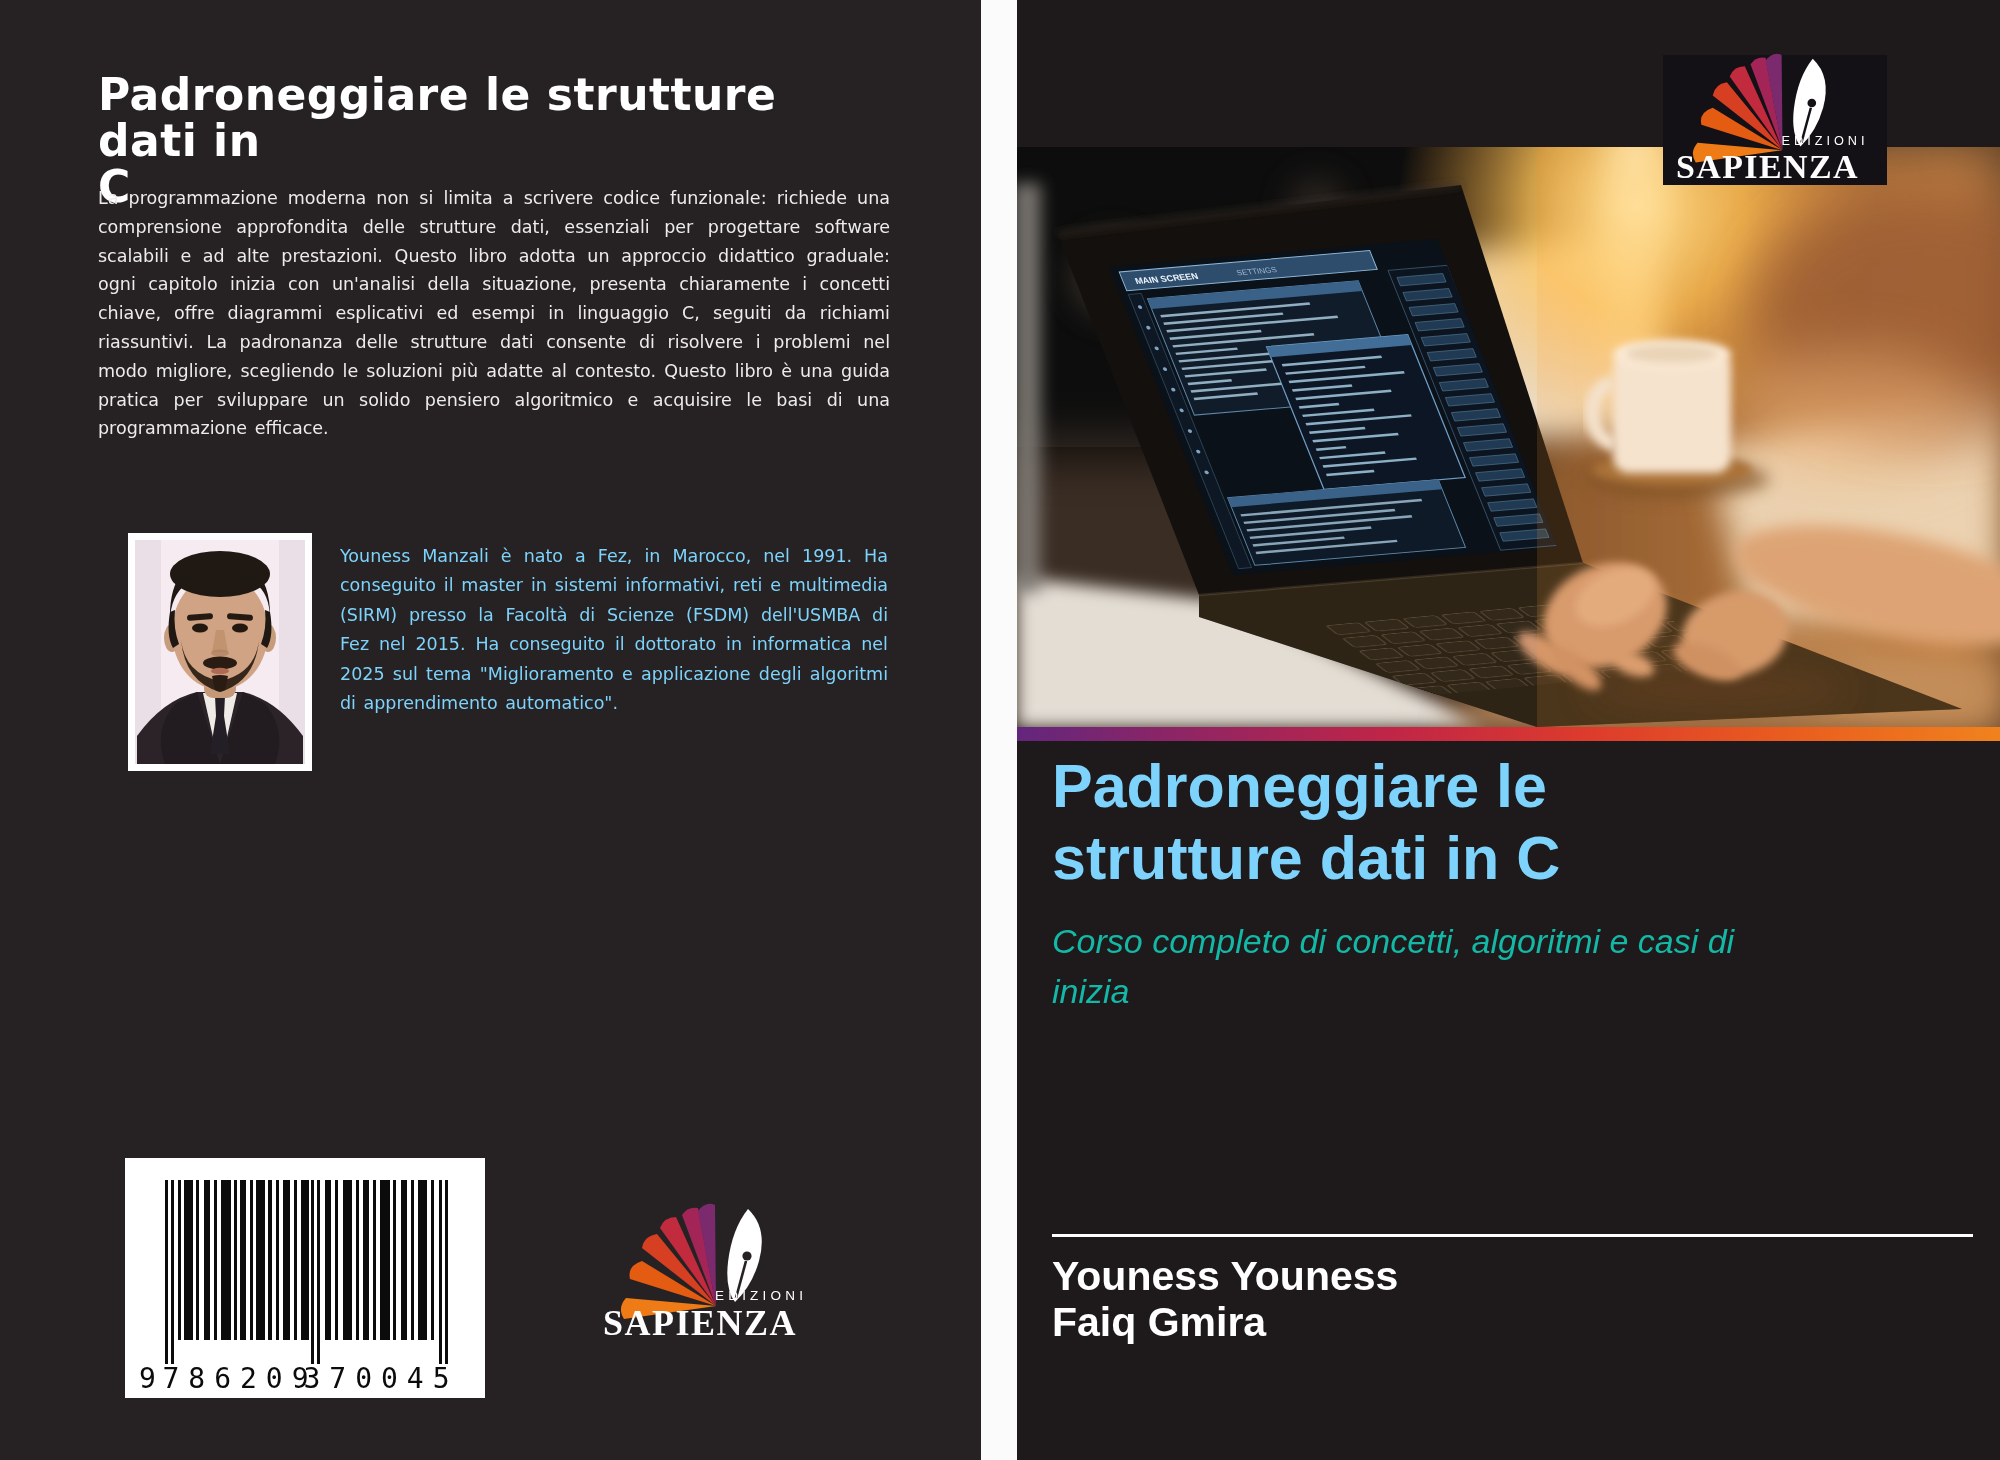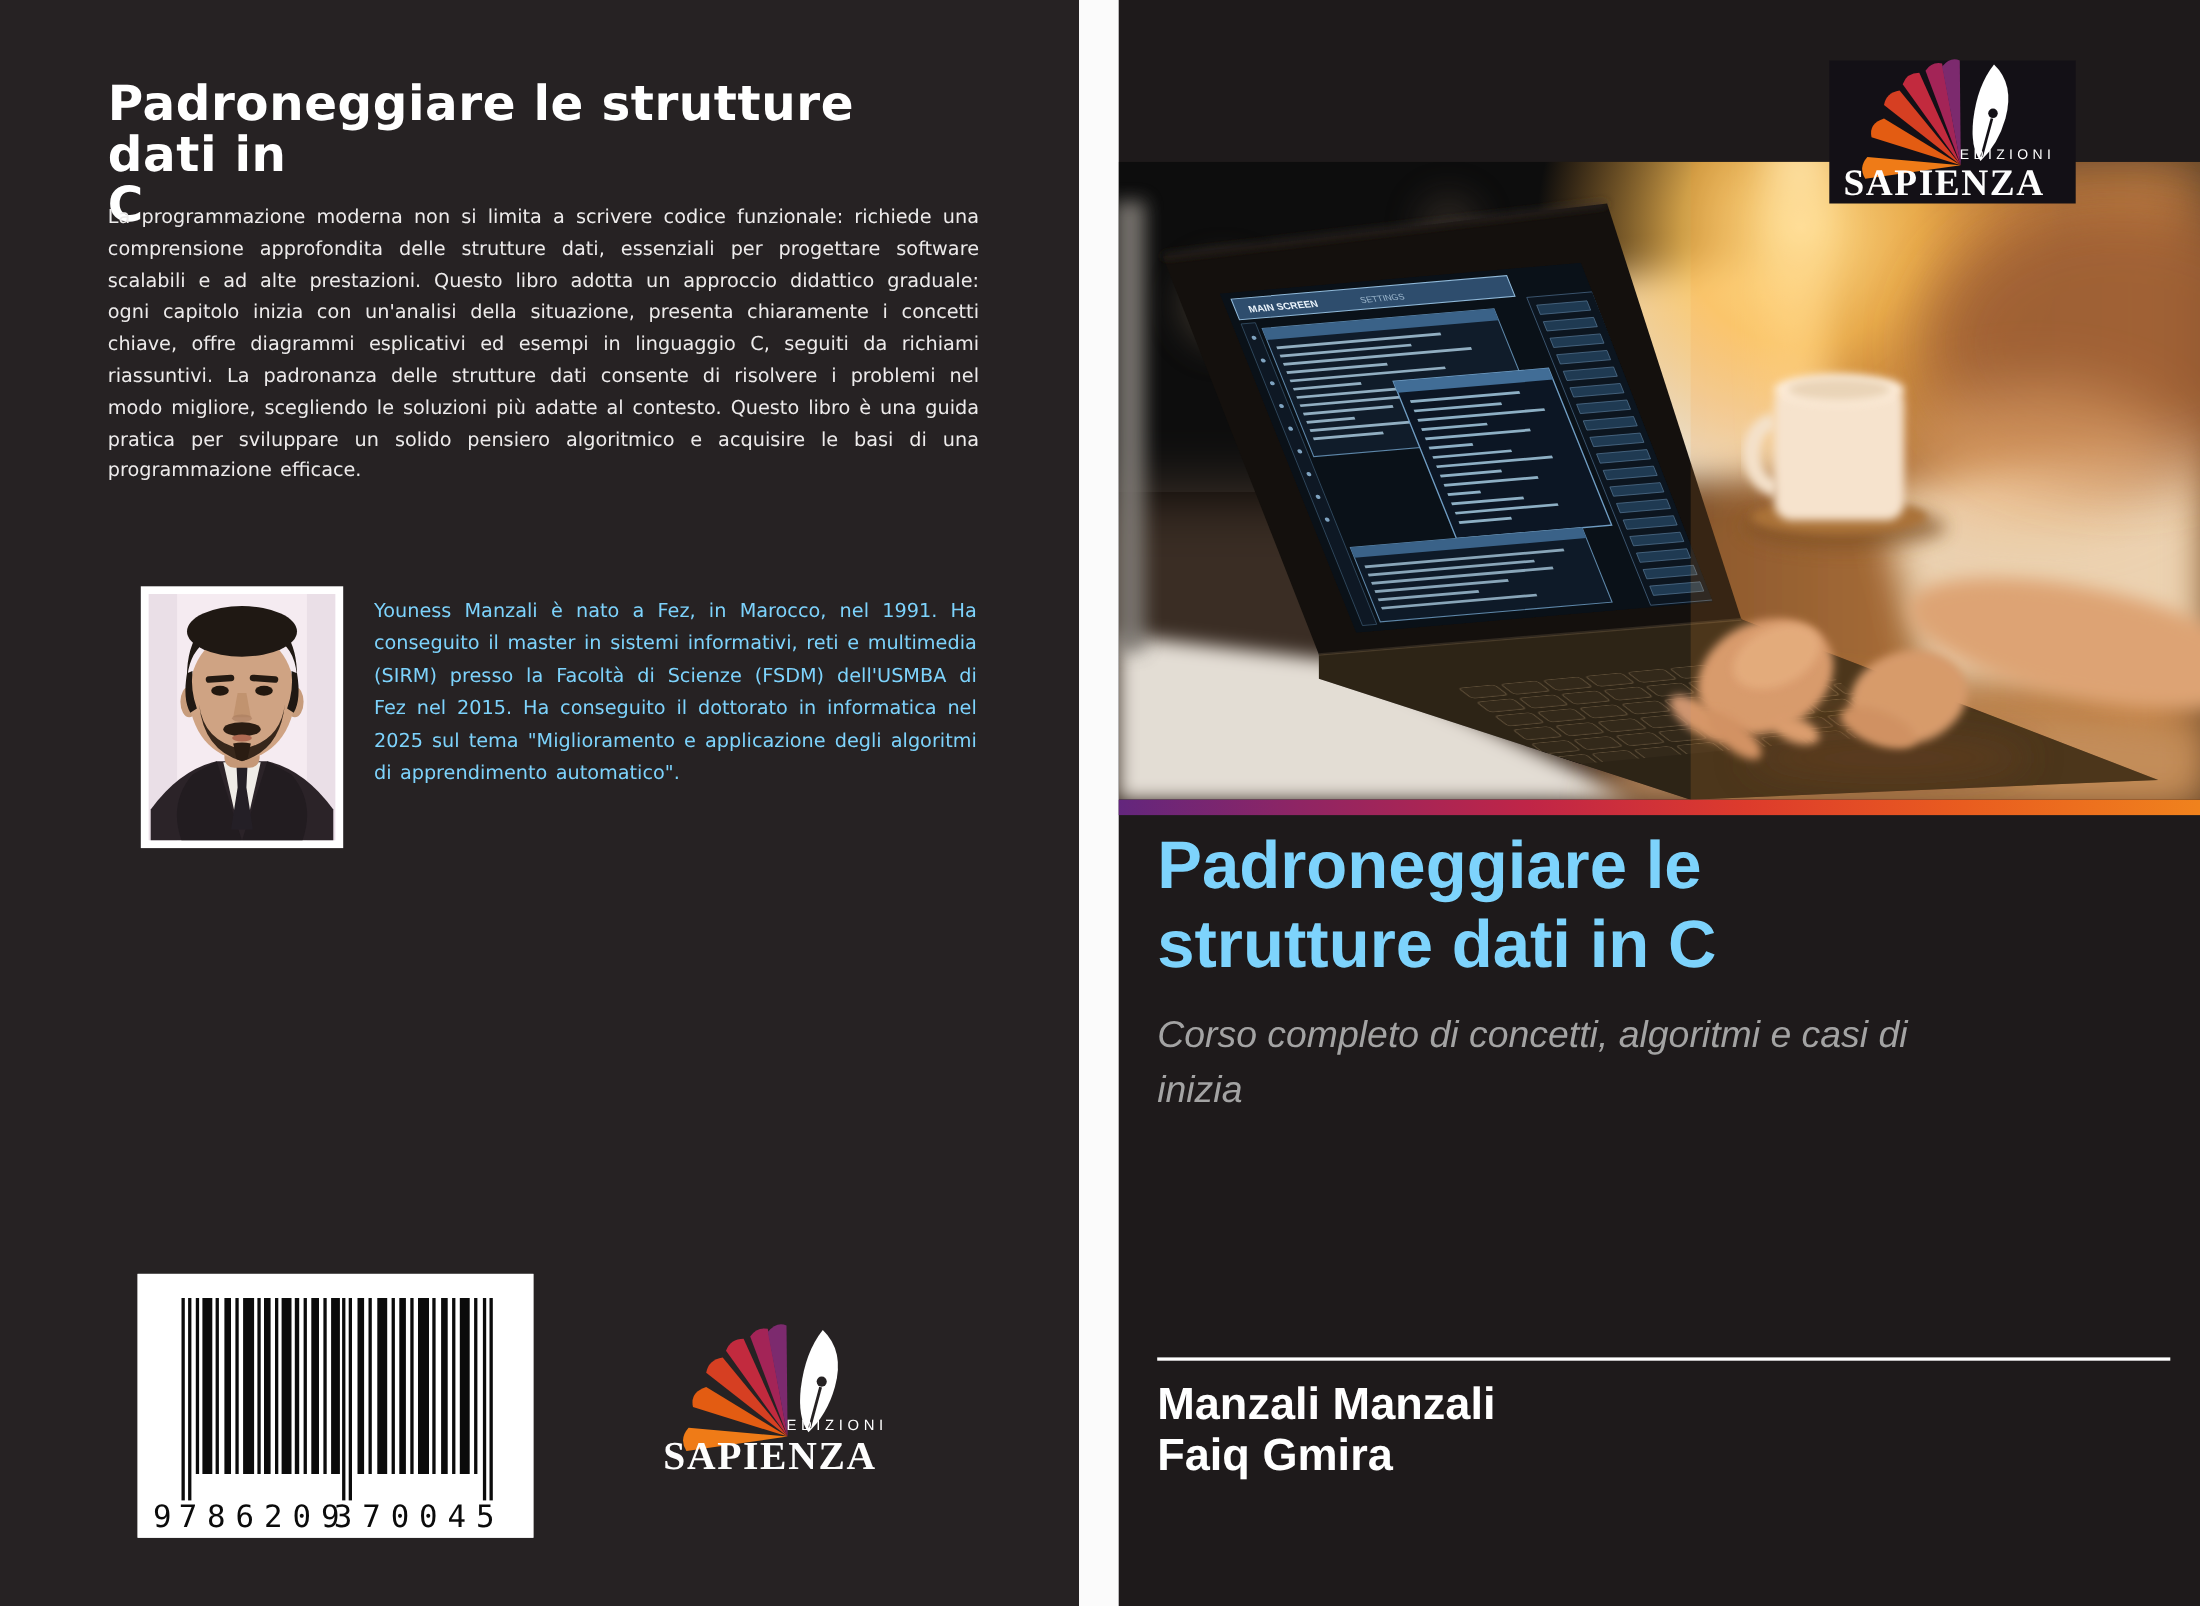--- a/index.html
+++ b/index.html
@@ -24,21 +24,21 @@
   .back-logo{position:absolute;left:598px;top:1203px;width:220px;height:142px;}
 
   
   .cover-photo{position:absolute;left:0;top:147px;width:983px;height:580px;overflow:hidden;}
   .logo-box{position:absolute;left:646px;top:55px;width:224px;height:130px;background:#131016;
     display:flex;align-items:center;justify-content:center;z-index:5;}
   .accent-bar{position:absolute;left:0;top:727px;width:983px;height:14px;z-index:4;
     background:linear-gradient(to right,#63267d 0%,#8d2565 16%,#c02547 38%,#dd3b2c 58%,#e95c1f 78%,#f0821d 100%);}
   .front-title{position:absolute;left:35px;top:750px;width:930px;color:#7dd3fc;
     font-family:"Liberation Sans",sans-serif;font-weight:700;font-size:61px;line-height:72px;}
-  .front-subtitle{position:absolute;left:35px;top:916px;width:900px;color:#a3a3a3;
+  .front-subtitle{position:absolute;left:35px;top:916px;width:900px;color:#14b8a6;
     font-family:"Liberation Sans",sans-serif;font-style:italic;font-size:34px;line-height:50px;}
   .title-rule{position:absolute;left:35px;top:1234px;width:921px;height:3px;background:#ffffff;}
   .front-authors{position:absolute;left:35px;top:1253px;color:#ffffff;
     font-family:"Liberation Sans",sans-serif;font-weight:700;font-size:41px;line-height:46px;}
 </style>
 </head>
 <body>
 
 <div class="spread">
 
@@ -385,17 +385,17 @@
     </div>
 
     <div class="front-subtitle">
       <div>Corso completo di concetti, algoritmi e casi di</div>
       <div>inizia</div>
     </div>
 
     <div class="title-rule"></div>
 
     <div class="front-authors">
-      <div>Manzali Manzali</div>
+      <div>Youness Youness</div>
       <div>Faiq Gmira</div>
     </div>
   </div>
 </div>
 
 </body></html>

